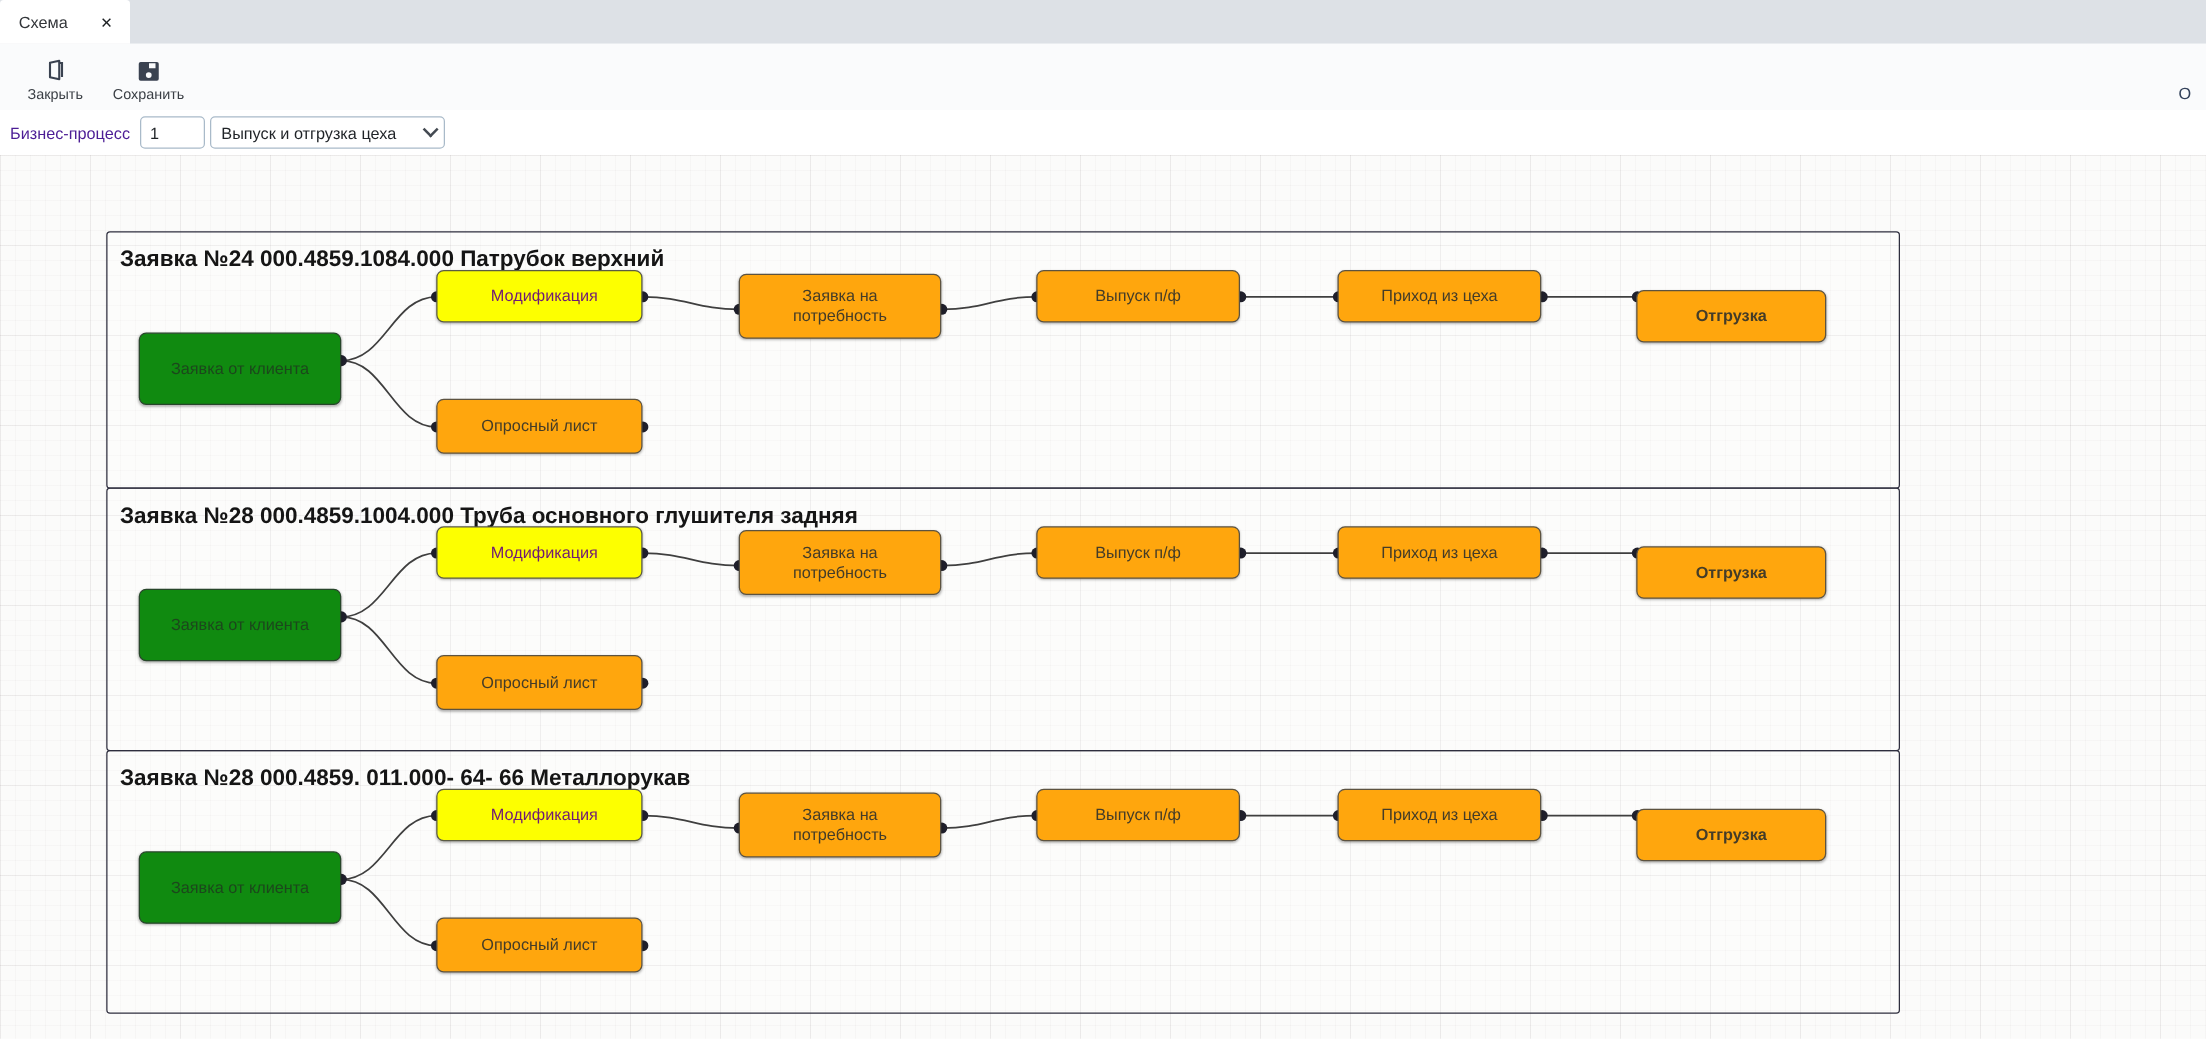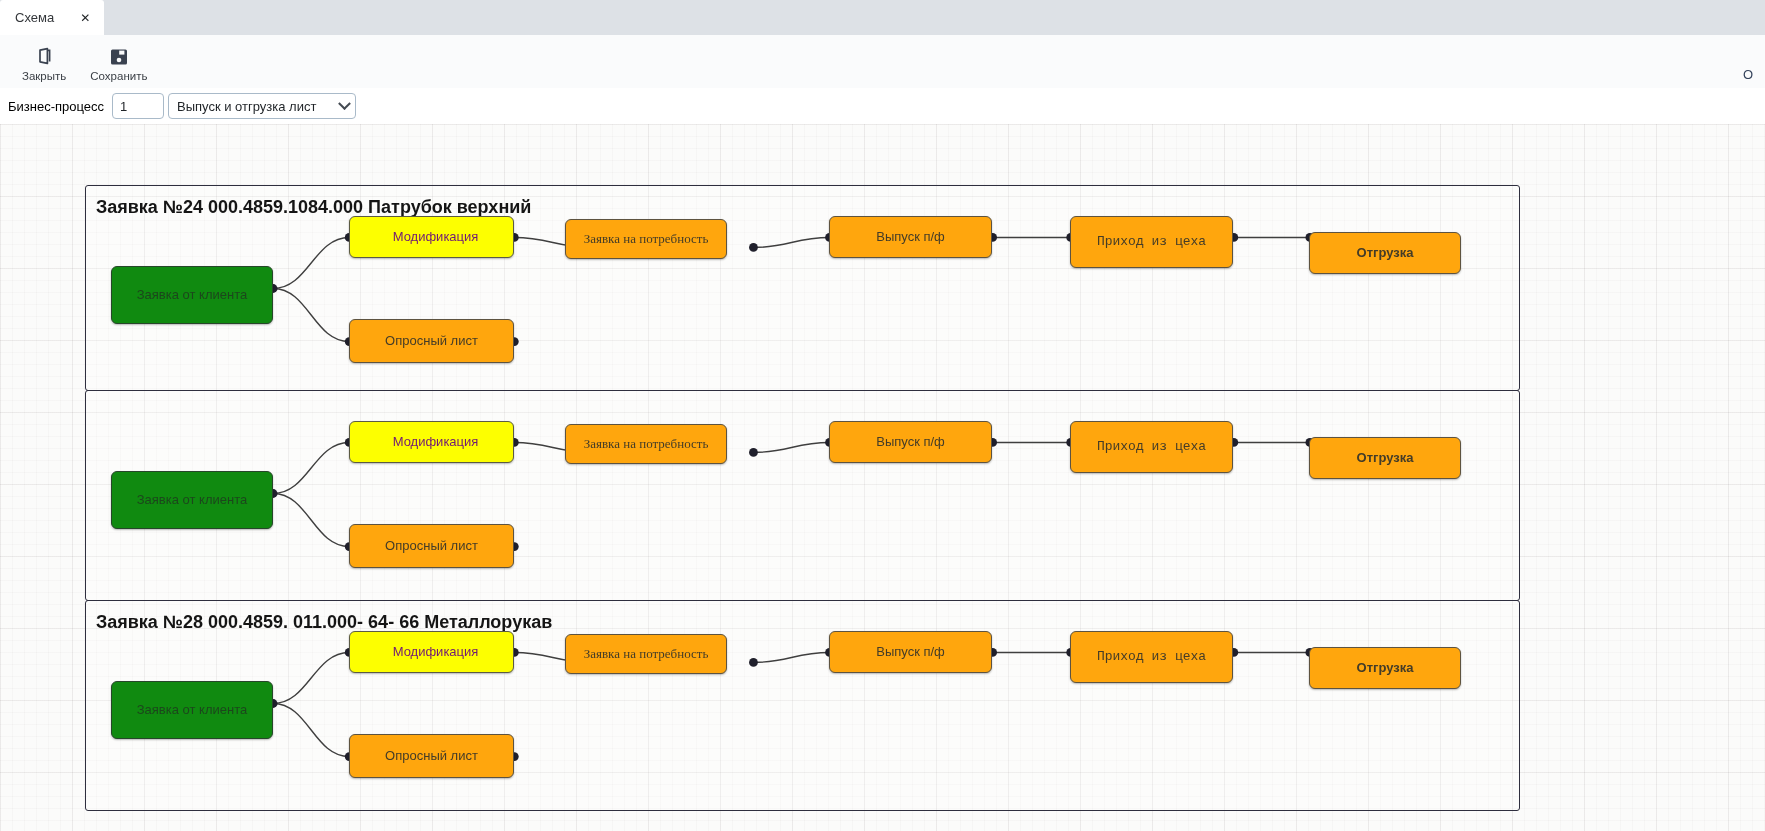--- a/index.html
+++ b/index.html
@@ -21,21 +21,21 @@
     padding:3px 8px 2px; border-radius:3px; cursor:pointer; }
   .tool-btn + .tool-btn { margin-left:8px; }
   .tool-btn svg { display:block; }
   .tool-label { font-size:11.5px; color:#3a3f45; }
   .toolbar-right { margin-left:auto; align-self:flex-end; padding:0 4px 6px 0;
     font-size:13px; color:#33425b; }
 
   
   .formrow { position:absolute; left:0; top:88px; width:1765px; height:36px;
     background:#fff; display:flex; align-items:center; padding-left:8px; }
-  .form-label { font-size:13px; color:#000000; margin-right:8px; }
+  .form-label { font-size:13px; color:#4c1d95; margin-right:8px; }
   .num-input { width:52px; height:26px; border:1px solid #a9bac9; border-radius:4px;
     font-size:13px; color:#1f2327; padding:0 7px; outline:none; background:#fff;
     font-family:"Liberation Sans",sans-serif; }
   .combo { margin-left:4px; width:188px; height:26px; border:1px solid #a9bac9;
     border-radius:4px; background:#fff; display:flex; align-items:center;
     padding:0 6px 0 8px; cursor:pointer; }
   .combo-text { flex:1; font-size:13px; color:#1f2327; white-space:nowrap;
     overflow:hidden; }
   .chevron { width:9px; height:9px; border-right:2px solid #444a52;
     border-bottom:2px solid #444a52; transform:rotate(45deg) translate(-2px,-2px);
@@ -66,23 +66,23 @@
     display:flex; align-items:center; justify-content:center; text-align:center;
     font-size:13px; line-height:1.25; padding:2px 12px; cursor:move;
     box-shadow:0 1px 2px rgba(0,0,0,.28); }
   .n-green  { background:#108a10; color:#1c471c; border-color:#27462a; }
   .n-yellow { background:#fdff00; color:#701a75; border-color:#5b5b44;padding-left:20px; }
   .n-orange { background:#ffa60d; color:#443c28; border-color:#5d5340; }
 
   .p-client  { left:25px;   top:80px;  width:162px; height:58px; }
   .p-modif   { left:263px;  top:30px;  width:165px; height:42px; }
   .p-quest   { left:263px;  top:133px; width:165px; height:44px; }
-  .p-demand  { left:479px;  top:33px;  width:162px; height:40px;font-family:Liberation Serif, serif; }
+  .p-demand  { left:505px;  top:33px;  width:162px; height:52px; }
   .p-release { left:743px;  top:30px;  width:163px; height:42px; }
-  .p-receipt { left:984px;  top:30px;  width:163px; height:52px;font-family:Liberation Mono, monospace; }
+  .p-receipt { left:984px;  top:30px;  width:163px; height:42px; }
   .p-ship    { left:1223px; top:46px;  width:152px; height:42px;font-weight:bold; }
 </style>
 </head>
 <body>
 
 <div class="tabbar">
   <div class="tab">
     <span class="tab-label">Схема</span>
     <span class="tab-close">✕</span>
   </div>
@@ -108,21 +108,21 @@
     </span>
     <span class="tool-label">Сохранить</span>
   </div>
   <span class="toolbar-right">O</span>
 </div>
 
 <div class="formrow">
   <span class="form-label">Бизнес-процесс</span>
   <input class="num-input" type="text" value="1" style="">
   <div class="combo">
-    <span class="combo-text">Выпуск и отгрузка лист</span>
+    <span class="combo-text">Выпуск и отгрузка цеха</span>
     <span class="chevron"></span>
   </div>
 </div>
 
 <div class="canvas">
 
   <section class="group g1">
     <div class="group-title">Заявка №24 000.4859.1084.000 Патрубок верхний</div>
     <svg class="wires" viewBox="0 0 1432 203">
       <g fill="none" stroke="#3f3f3f" stroke-width="1.4">
@@ -151,20 +151,21 @@
     <div class="node n-green p-client">Заявка от клиента</div>
     <div class="node n-yellow p-modif">Модификация</div>
     <div class="node n-orange p-quest">Опросный лист</div>
     <div class="node n-orange p-demand">Заявка на потребность</div>
     <div class="node n-orange p-release">Выпуск п/ф</div>
     <div class="node n-orange p-receipt">Приход из цеха</div>
     <div class="node n-orange p-ship">Отгрузка</div>
   </section>
 
   <section class="group g2">
+    <div class="group-title">Заявка №28 000.4859.1004.000 Труба основного глушителя задняя</div>
     <svg class="wires" viewBox="0 0 1432 208">
       <g fill="none" stroke="#3f3f3f" stroke-width="1.4">
         <path d="M187 102 C 222 102, 228 51, 263 51"></path>
         <path d="M187 102 C 222 102, 228 155, 263 155"></path>
         <path d="M428 51 C 462 51, 471 61, 505 61"></path>
         <path d="M667 61 C 701 61, 709 51, 743 51"></path>
         <path d="M906 51 L 984 51"></path>
         <path d="M1147 51 L 1223 51"></path>
       </g>
       <g fill="#20202c">

